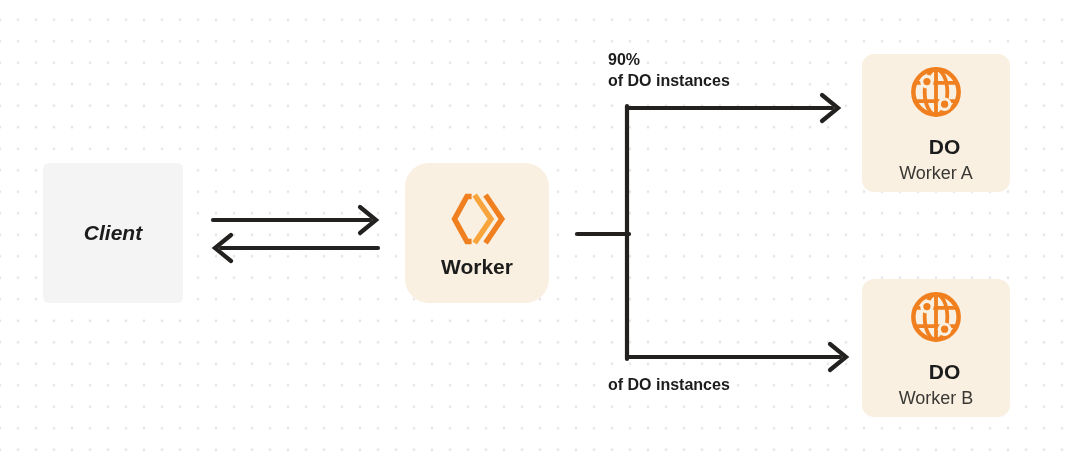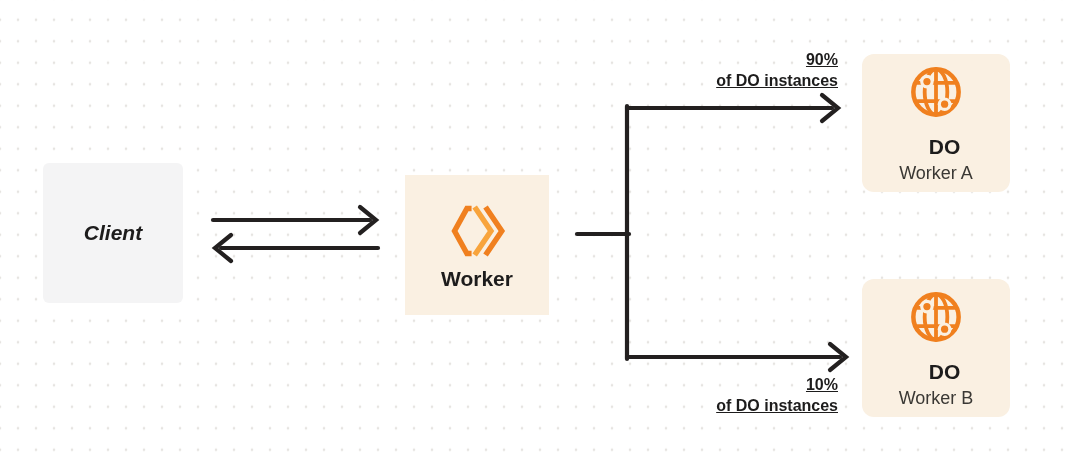--- a/index.html
+++ b/index.html
@@ -31,40 +31,40 @@
     position:absolute;display:flex;flex-direction:column;
     align-items:center;justify-content:center;text-align:center;
   }
   .client-node{
     left:43px;top:163px;width:140px;height:140px;
     background:var(--card-gray);border-radius:6px;font-style:italic;
   }
   .client-node .node-label{font-size:21px;font-weight:700;color:var(--text-dark);}
   .worker-node{
     left:405px;top:163px;width:144px;height:140px;
-    background:var(--card-cream);border-radius:0;gap:5px;margin-top:12px;
+    background:var(--card-cream);border-radius:24px;gap:5px;
   }
   .worker-node .node-label{font-size:21px;font-weight:700;color:var(--text-dark);}
   .do-node{
     width:148px;height:138px;left:862px;
     background:var(--card-cream);border-radius:12px;gap:4px;
   }
   .do-node.version-a{top:54px;}
   .do-node.version-b{top:279px;}
   .do-node .globe{margin-bottom:10px;}
   .do-title{font-size:21px;font-weight:700;color:var(--text-dark);line-height:24px;margin-left:17px;}
   .do-subtitle{font-size:18px;font-weight:400;color:#3A3834;line-height:21px;}
   .globe-stroke{stroke:var(--accent-orange);fill:none;}
   .globe-gap{fill:var(--card-cream);stroke:none;}
   .globe-dot{fill:var(--accent-orange);stroke:none;}
   .worker-logo-main{stroke:var(--accent-orange);fill:none;stroke-width:7;}
   .worker-logo-light{stroke:var(--accent-orange-light);fill:none;stroke-width:7;}
   .branch-label{
-    position:absolute;width:230px;left:608px;text-align:right;
-    font-size:16px;font-weight:700;color:var(--text-dark);line-height:21px;text-decoration:underline;
+    position:absolute;width:230px;left:608px;text-align:left;
+    font-size:16px;font-weight:700;color:var(--text-dark);line-height:21px;
   }
   .branch-label.top{top:49px;}
   .branch-label.bottom{top:374px;}
 </style>
 </head>
 <body>
 
 <div class="canvas">
 
   <svg class="edges-svg" viewBox="0 0 1072 452">
@@ -101,21 +101,20 @@
       <path class="worker-logo-main" d="M51 9 L72 40 L51 71" stroke-linejoin="miter" stroke-linecap="butt"></path>
     </svg>
     <span class="node-label">Worker</span>
   </div>
 
   <div class="branch-label top">
     <div>90%</div>
     <div>of DO instances</div>
   </div>
   <div class="branch-label bottom">
-    <div>10%</div>
     <div>of DO instances</div>
   </div>
 
   <div class="node do-node version-a">
     <svg class="globe" width="58" height="58" viewBox="0 0 64 64">
       <circle class="globe-stroke" cx="32" cy="32" r="25" stroke-width="5"></circle>
       <ellipse class="globe-stroke" cx="32" cy="32" rx="12.5" ry="25" stroke-width="4.2"></ellipse>
       <line class="globe-stroke" x1="32" y1="7" x2="32" y2="57" stroke-width="4.2"></line>
       <line class="globe-stroke" x1="9.5" y1="22" x2="54.5" y2="22" stroke-width="4.2"></line>
       <line class="globe-stroke" x1="9.5" y1="42" x2="54.5" y2="42" stroke-width="4.2"></line>

